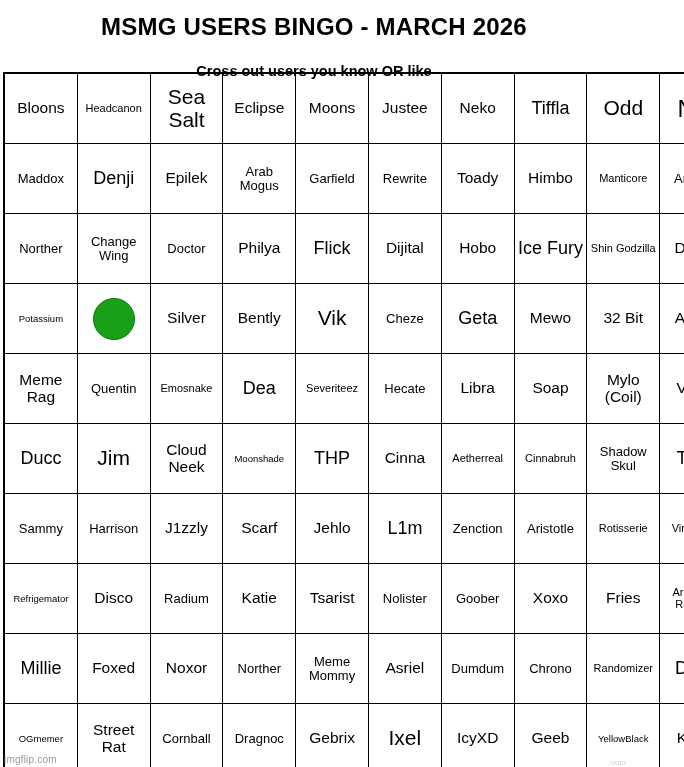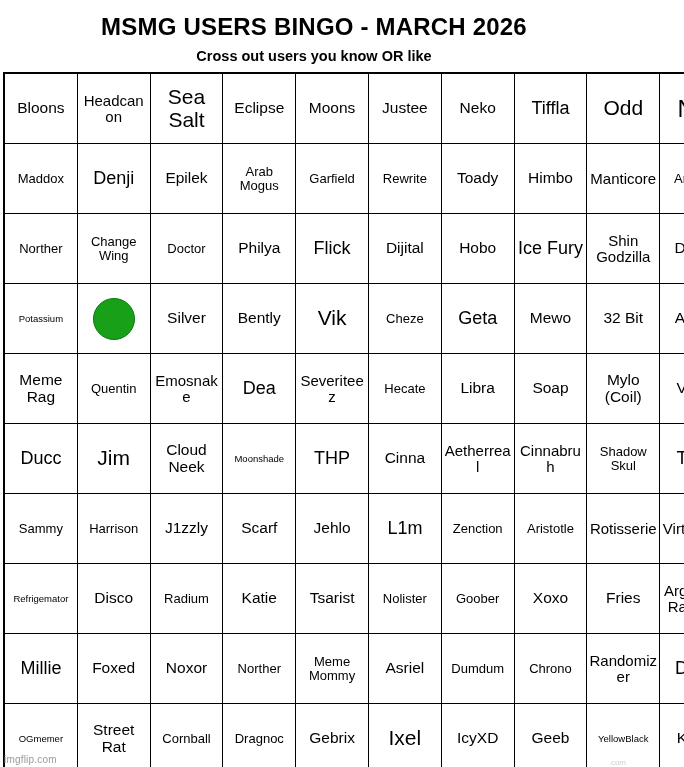--- a/index.html
+++ b/index.html
@@ -28,21 +28,21 @@
   .title {
     font-size: 24px;
     font-weight: bold;
     letter-spacing: 0.2px;
     line-height: 30px;
   }
   .subtitle {
     font-size: 14.5px;
     font-weight: bold;
     line-height: 22px;
-    margin-top: 3px;
+    margin-top: 18px;
   }
   .grid-wrap {
     position: absolute;
     left: 3px;
     top: 72px;
     width: 678px;
   }
   table.bingo {
     border-collapse: collapse;
     table-layout: fixed;
@@ -56,21 +56,21 @@
     text-align: center;
     vertical-align: middle;
     padding: 1px 2px;
     overflow: hidden;
     position: relative;
     line-height: 1.05;
     word-wrap: break-word;
   }
   
   .fs-xxs { font-size: 9.5px; }
-  .fs-xs  { font-size: 15px; }
+  .fs-xs  { font-size: 11px; }
   .fs-s   { font-size: 13px; margin-left: 28px; }
   .fs-m   { font-size: 15.5px; }
   .fs-l   { font-size: 18px; margin-top: 32px; }
   .fs-xl  { font-size: 21px; }
   .fs-xxl { font-size: 24px; }
 
   .marker {
     position: absolute;
     left: 50%;
     top: 50%;

